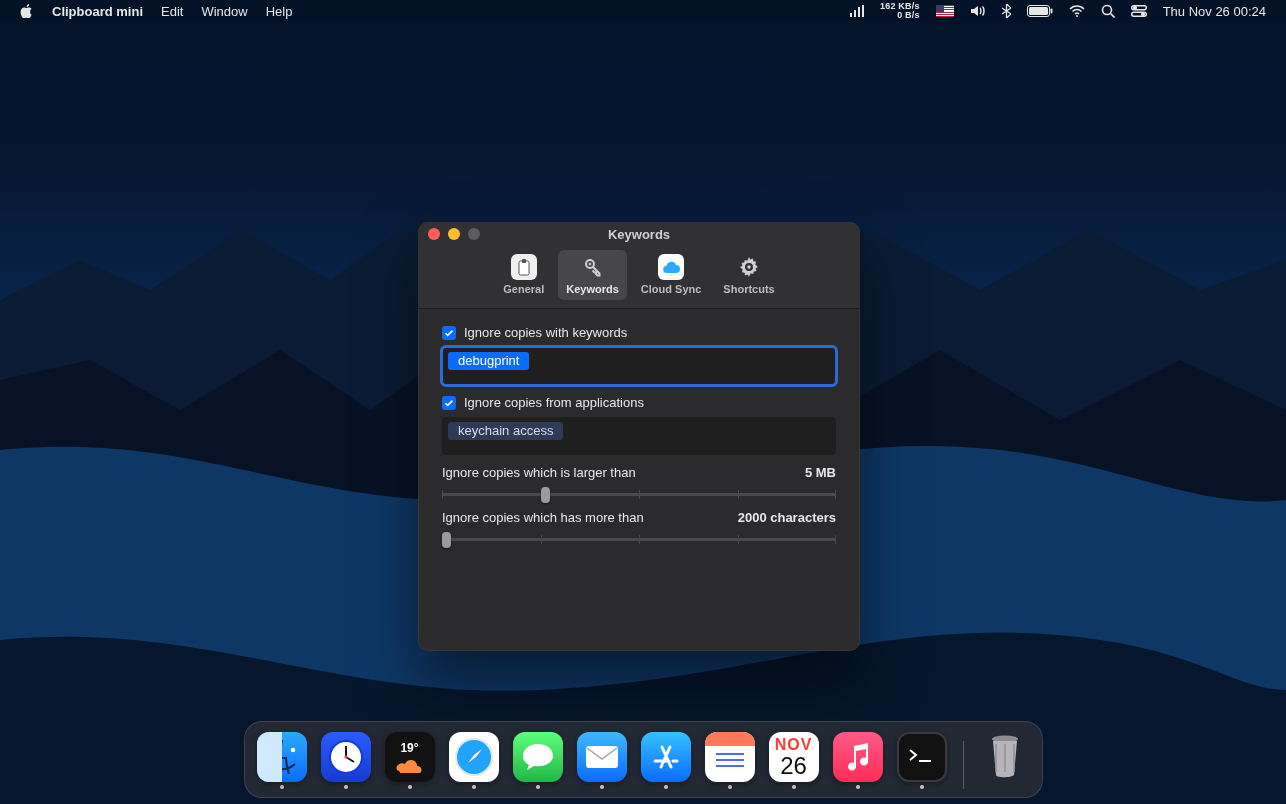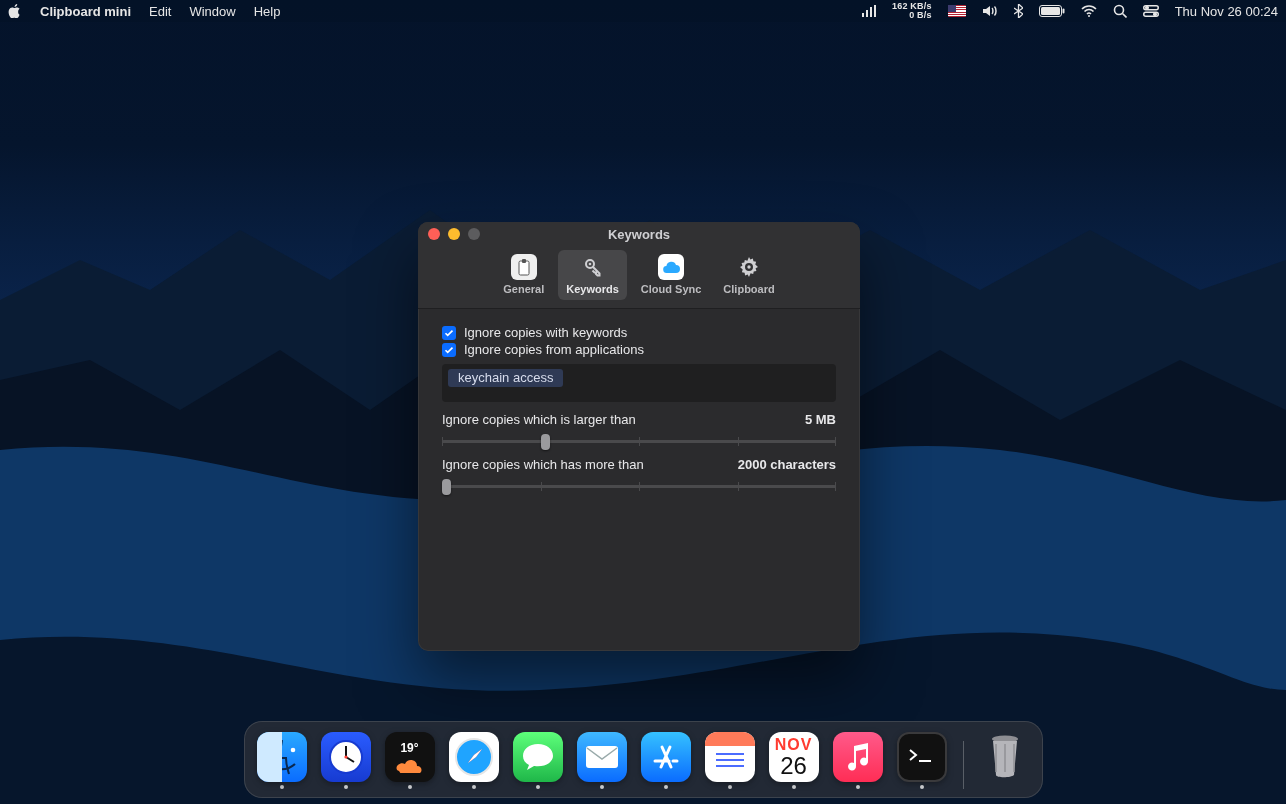--- a/index.html
+++ b/index.html
@@ -15,21 +15,21 @@
 }
 .mountains {
   position:absolute; left:0; right:0; top:0; bottom:0; pointer-events:none;
 }
 .mountains svg { position:absolute; left:0; width:1286px; }
 
 
 .menu-bar {
   position: absolute; top:0; left:0; right:0; height:22px;
   display:flex; align-items:center; justify-content:space-between;
-  color:#e6e6e6; font-size:13px; padding:0 8px;
+  color:#e6e6e6; font-size:13px; padding:0 20px;
   background: rgba(0,0,0,.05);
 }
 .menu-left, .menu-right { display:flex; align-items:center; gap:18px; }
 .menu-left .app-name { font-weight:700; }
 .menu-right { gap:16px; }
 .menu-right .net { line-height:1; display:flex; flex-direction:column; align-items:flex-end; font-size:9px; font-weight:600; letter-spacing:.2px; }
 .menu-item { cursor:default; }
 .flag { width:18px; height:12px; background: linear-gradient(#b22234 0 7.7%, #fff 0 15.4%, #b22234 0 23.1%, #fff 0 30.8%, #b22234 0 38.5%, #fff 0 46.2%, #b22234 0 53.9%, #fff 0 61.6%, #b22234 0 69.3%, #fff 0 77%, #b22234 0 84.7%, #fff 0 92.4%, #b22234 0 100%); position:relative; border-radius:1px; }
 .flag::before { content:""; position:absolute; left:0; top:0; width:8px; height:7px; background:#3c3b6e; }
 .icon { display:inline-flex; align-items:center; justify-content:center; }
@@ -221,32 +221,35 @@
             </svg>
         </span>
         <span>Cloud Sync</span>
       </div>
       <div class="tab">
         <span class="ticon">
           <svg width="22" height="22" viewBox="0 0 22 22" fill="#cfcfd2">
               <path d="M11 7a4 4 0 1 0 0 8 4 4 0 0 0 0-8zm0 2.3a1.7 1.7 0 1 1 0 3.4 1.7 1.7 0 0 1 0-3.4zM11 1l1.3 2.4 2.6-.8.5 2.7 2.7.5-.8 2.6L20 11l-2.4 1.3.8 2.6-2.7.5-.5 2.7-2.6-.8L11 21l-1.3-2.4-2.6.8-.5-2.7-2.7-.5.8-2.6L2 11l2.4-1.3-.8-2.6 2.7-.5.5-2.7 2.6.8z" fill-rule="evenodd"></path>
             </svg>
         </span>
-        <span>Clipboard</span>
+        <span>Shortcuts</span>
       </div>
     </div>
 
     <div class="content">
       <div class="row">
         <span class="checkbox">
           <svg viewBox="0 0 10 10">
               <path d="M1.5 5.2l2.2 2.2L8.5 2.6" fill="none" stroke="#fff" stroke-width="1.6"></path>
             </svg>
         </span>
         <span>Ignore copies with keywords</span>
+      </div>
+      <div class="token-field focused">
+        <span class="token">debugprint</span>
       </div>
 
       <div class="row">
         <span class="checkbox">
           <svg viewBox="0 0 10 10">
               <path d="M1.5 5.2l2.2 2.2L8.5 2.6" fill="none" stroke="#fff" stroke-width="1.6"></path>
             </svg>
         </span>
         <span>Ignore copies from applications</span>
       </div>

